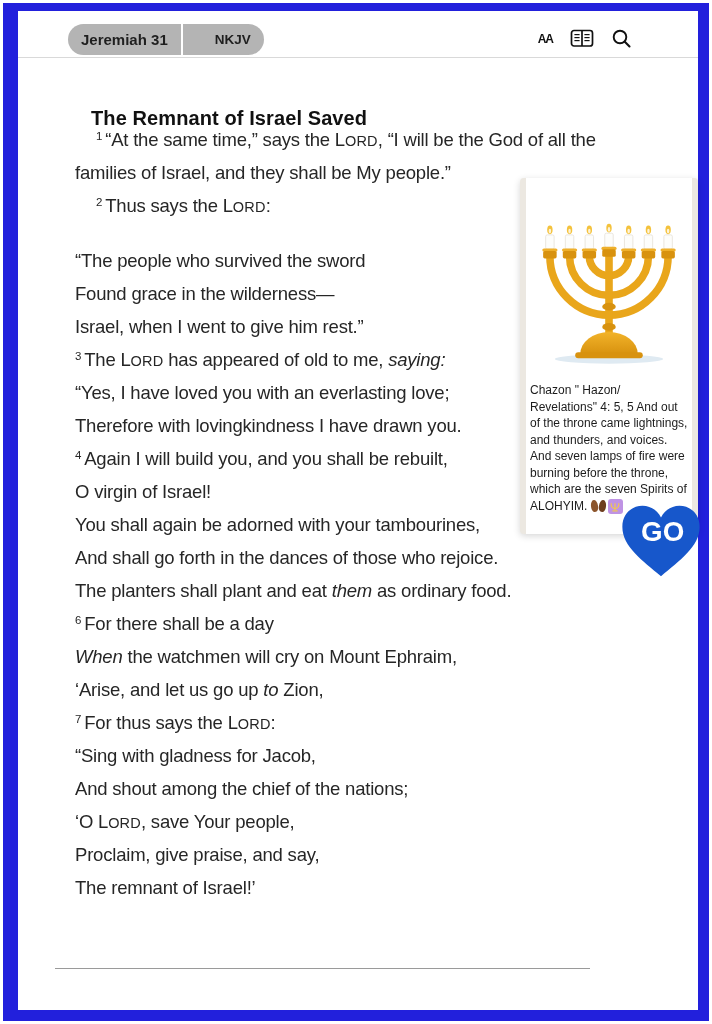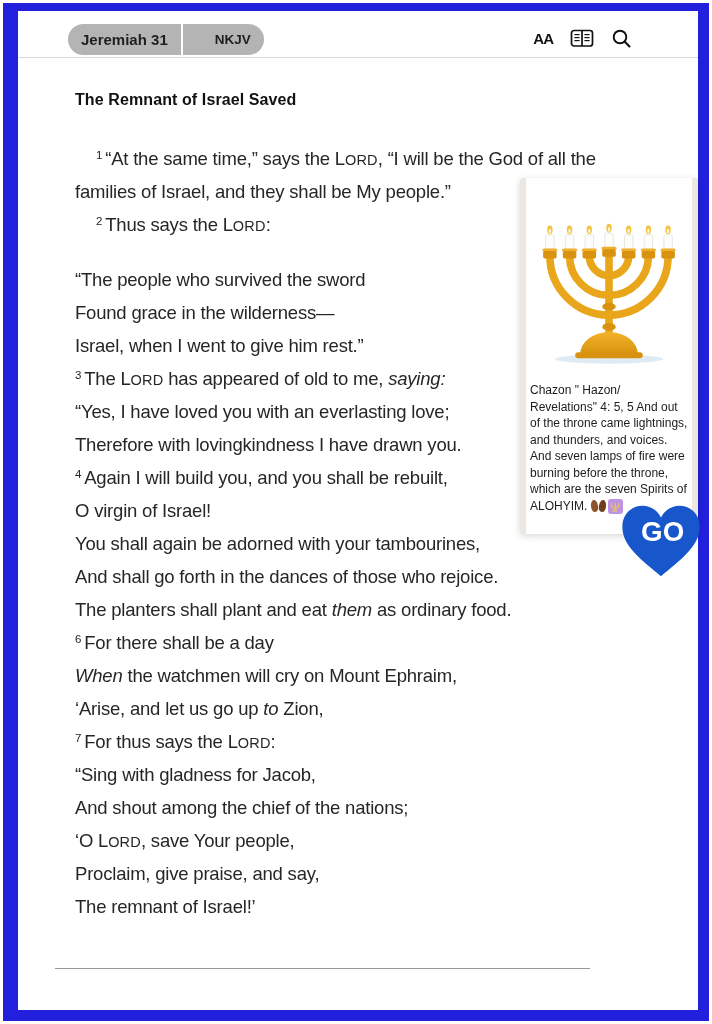--- a/index.html
+++ b/index.html
@@ -14,26 +14,26 @@
   .hdr-rule{position:absolute;left:0;right:0;top:46px;height:1px;background:#d9d9d9;}
   .ref-pill{position:absolute;left:50px;top:13px;height:31px;background:#b4b4b4;
             border-radius:16px;display:flex;align-items:stretch;overflow:hidden;}
   .pill-seg{display:flex;align-items:center;padding:0 13px;font-weight:700;color:#1f1f1f;
             background:none;border:none;font-family:inherit;cursor:pointer;}
   .pill-seg.book{font-size:15px;}
   .pill-seg.ver{font-size:13.5px;padding-left:32px;}
   .pill-div{width:2px;background:#ffffff;}
   .hdr-actions{position:absolute;right:66px;top:17px;display:flex;align-items:center;gap:17px;}
   .icon-btn{background:none;border:none;padding:0;cursor:pointer;display:flex;align-items:center;color:#111;}
-  .aa-label{font-weight:700;font-size:15px;letter-spacing:-1px;color:#111;}
+  .aa-label{font-weight:700;font-size:12px;letter-spacing:-1px;color:#111;}
 
   
-  .section-title{position:absolute;left:57px;top:80px;margin:0;font-size:16px;font-weight:700;
+  .section-title{position:absolute;left:57px;top:80px;margin:16px;font-size:20px;font-weight:700;
                  color:#111;letter-spacing:.1px;}
-  .verses{position:absolute;left:57px;top:131px;color:#262626;font-size:18.5px;letter-spacing:-.2px;z-index:1;}
+  .verses{position:absolute;left:57px;top:112px;color:#262626;font-size:18.5px;letter-spacing:-.2px;z-index:1;}
   .vline{height:33px;line-height:33px;white-space:nowrap;}
   .vline.ind{padding-left:21px;}
   .vline.gap{margin-top:22px;}
   .vline sup{font-size:11.5px;vertical-align:6px;margin-right:3px;line-height:0;}
   .vline .it{font-style:italic;}
   .vline .sc{font-size:14.5px;letter-spacing:.2px;}
   .bottom-rule{position:absolute;left:37px;top:957px;width:535px;height:1px;background:#9a9a9a;}
 
   
   .card{position:absolute;left:502px;top:167px;width:178px;height:356px;background:#ffffff;

